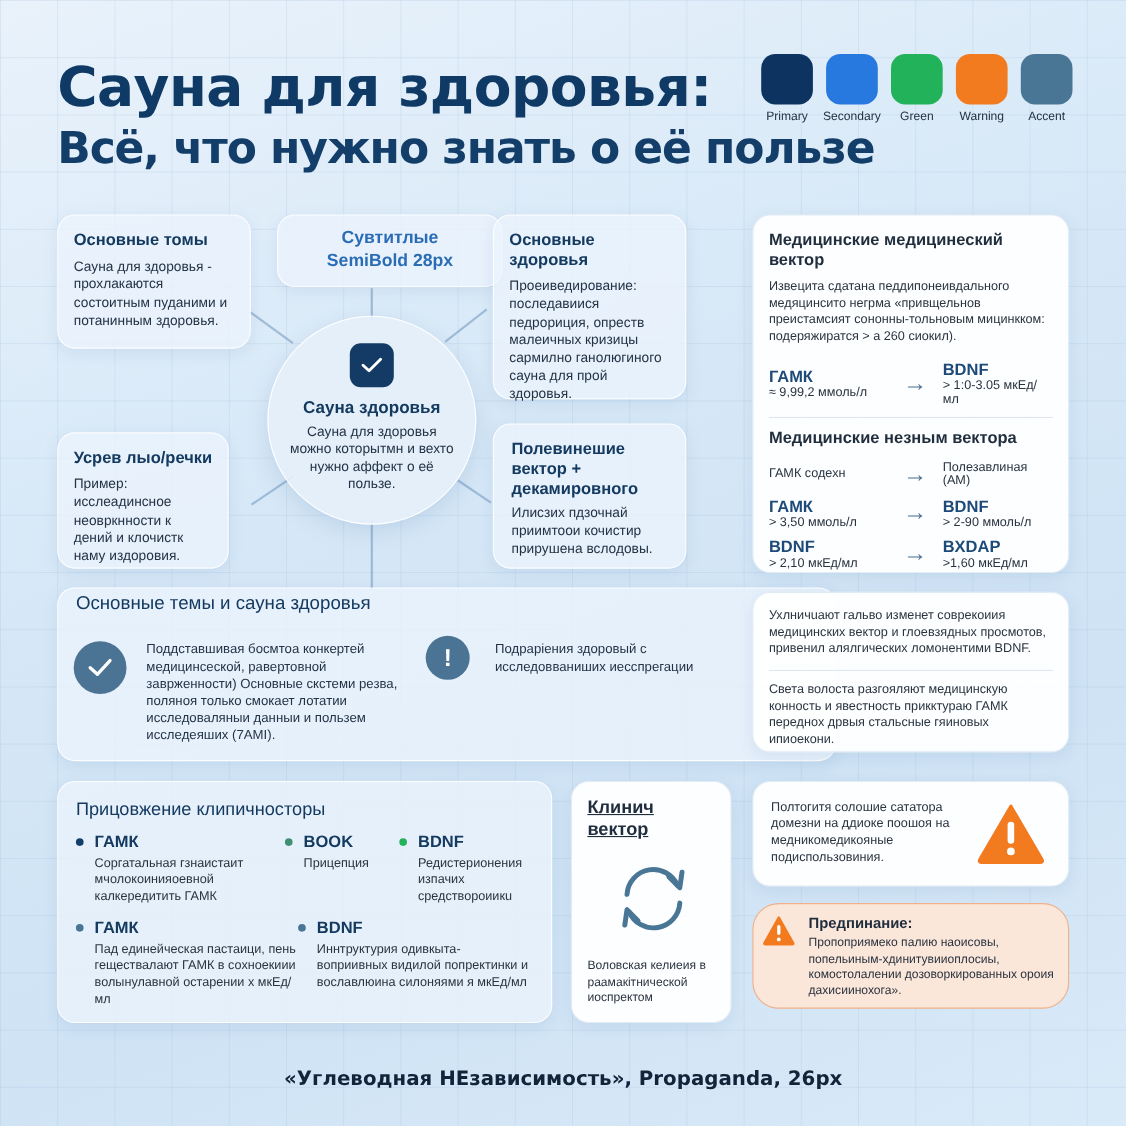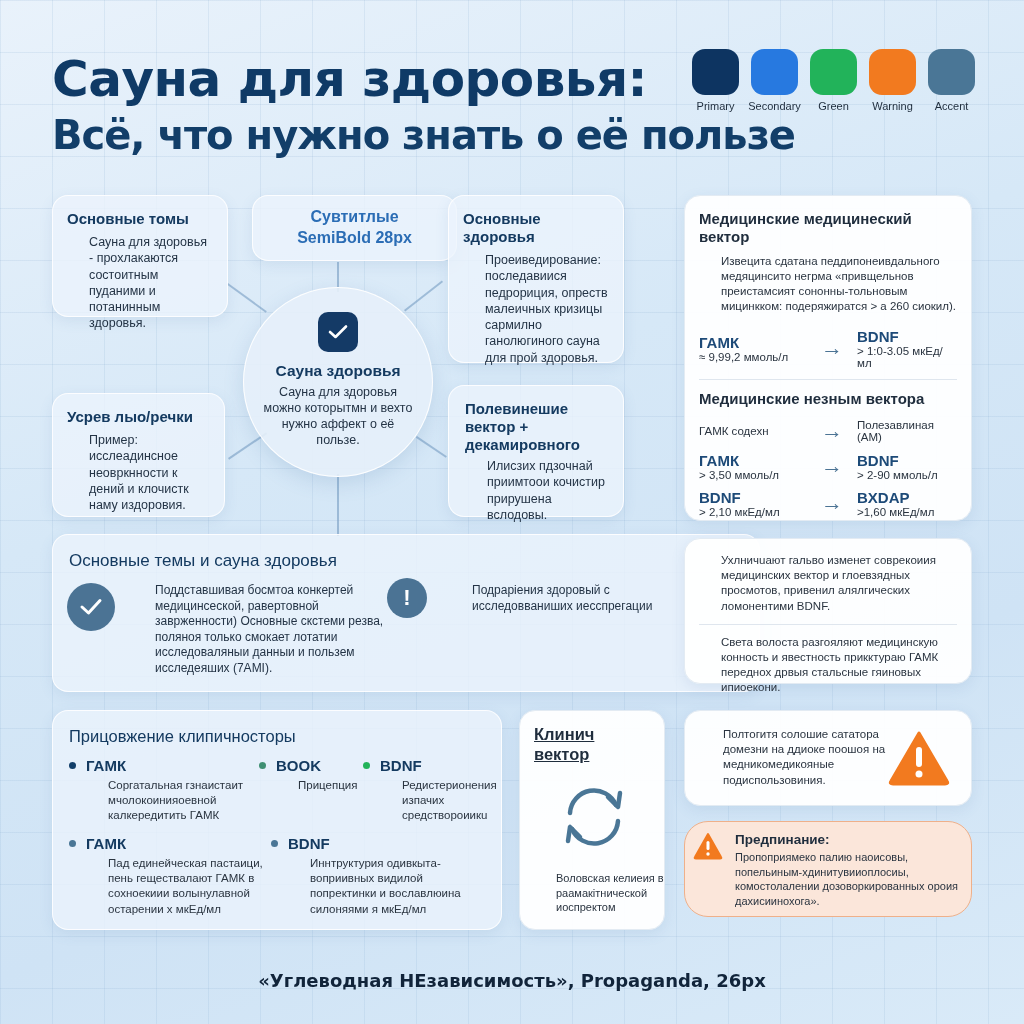--- a/index.html
+++ b/index.html
@@ -27,29 +27,29 @@
     
     .card {
       position: absolute;
       background: rgba(236,244,252,0.78);
       border: 1px solid rgba(255,255,255,0.85);
       border-radius: 16px;
       box-shadow: 0 4px 14px rgba(80,120,170,0.12);
     }
     .card.white { background: rgba(255,255,255,0.94); border-color: #e3ebf3; }
     .card h3 { font-size: 15px; font-weight: 600; color: #143a60; line-height: 1.2; }
-    .card p { font-size: 12.5px; line-height: 1.3; color: #243446; margin-left: 22px; }
+    .card p { font-size: 12.5px; line-height: 1.3; color: #243446; }
 
     .c-topics { left: 52px; top: 195px; width: 176px; height: 122px; padding: 14px 14px; }
     .c-topics h3 { margin-bottom: 6px; }
     .c-subtitle { left: 252px; top: 195px; width: 205px; height: 66px; display:flex; flex-direction:column; align-items:center; justify-content:center; }
     .c-subtitle span { font-size: 16px; font-weight: 600; color: #2b6db5; line-height: 1.3; }
     .c-health { left: 448px; top: 195px; width: 176px; height: 168px; padding: 14px 14px; }
     .c-health h3 { margin-bottom: 6px; }
-    .c-heat { left: 52px; top: 393px; width: 173px; height: 124px; padding: 14px 14px; }
+    .c-heat { left: 52px; top: 393px; width: 156px; height: 124px; padding: 14px 14px; }
     .c-heat h3 { margin-bottom: 6px; }
     .c-vector { left: 448px; top: 385px; width: 176px; height: 132px; padding: 14px 16px; }
     .c-vector h3 { margin-bottom: 4px; }
 
     .connector { position: absolute; background: rgba(110,150,190,0.55); height: 2px; transform-origin: 0 0; }
     .vline { position:absolute; width:2px; background: rgba(110,150,190,0.55); }
 
     .hub {
       position: absolute; left: 243px; top: 287px; width: 190px; height: 190px; border-radius: 50%;
       background: rgba(230,240,250,0.9);
@@ -65,21 +65,21 @@
     .c-med { left: 684px; top: 195px; width: 288px; height: 326px; padding: 14px 14px; }
     .c-med h3 { font-size: 15px; color: #1f2d3d; font-weight: 600; }
     .c-med .desc { font-size: 11.5px; line-height: 1.3; margin-top: 8px; color: #2a3440; }
     .pair { display: grid; grid-template-columns: 108px 50px 1fr; align-items: center; }
     .pair .k { font-size: 15px; font-weight: 700; color: #1d4a78; }
     .pair .v { font-size: 11.5px; color: #2a3440; }
     .pair .arrow { font-size: 22px; color: #4b7394; text-align: center; }
     .divider { height: 1px; background: #dfe6ee; margin: 10px 0; }
 
     
-    .c-main { left: 52px; top: 534px; width: 708px; height: 158px; padding: 16px 16px; }
+    .c-main { left: 52px; top: 534px; width: 708px; height: 158px; padding: 4px 16px; }
     .c-main h3 { font-size: 17px; font-weight: 500; color: #143a60; }
     .round-ico { width: 48px; height: 48px; border-radius: 50%; background: #4b7394; display:flex; align-items:center; justify-content:center; color:#fff; font-size: 26px; font-weight:700; }
     .round-ico.sm { width: 40px; height: 40px; font-size: 22px; }
 
     .c-info { left: 684px; top: 538px; width: 288px; height: 146px; padding: 14px 14px; }
     .c-info p { font-size: 11.5px; line-height: 1.32; color: #2a3440; }
 
     
     .c-clin { left: 52px; top: 710px; width: 450px; height: 220px; padding: 16px 16px; }
     .c-clin h3 { font-size: 16.5px; font-weight: 500; color: #143a60; }

